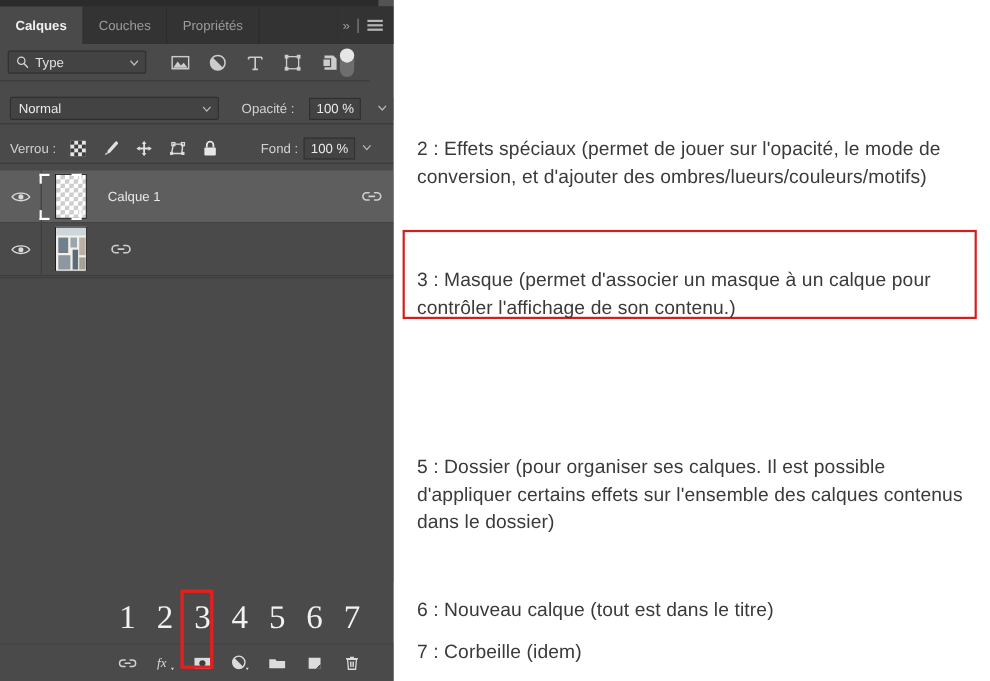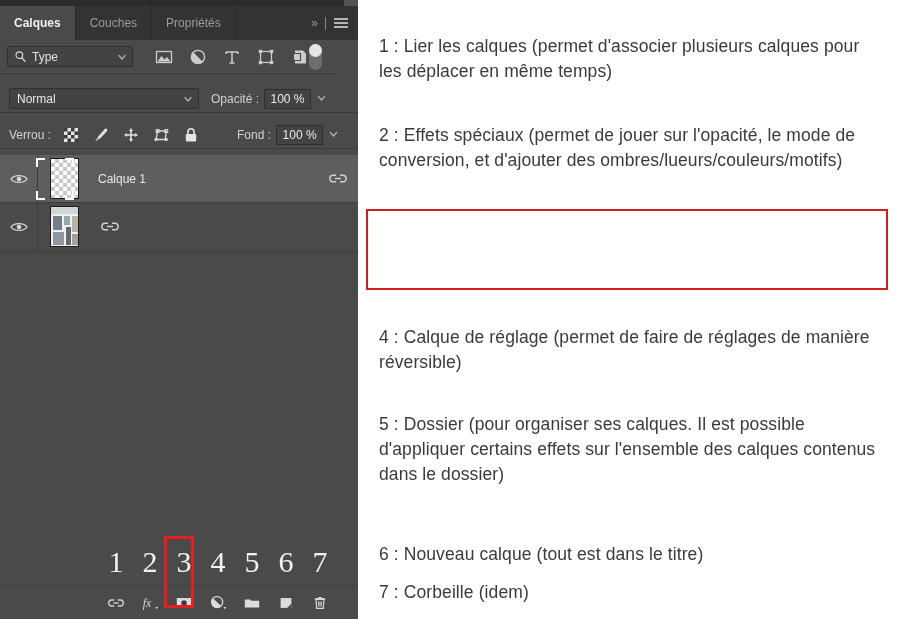--- a/index.html
+++ b/index.html
@@ -124,20 +124,21 @@
     border-radius: 50%;
     background: #e6e6e6;
   }
 
   
   .blend-row {
     position: absolute; left: 0; top: 85px;
     width: 358px; height: 28px;
     display: flex; align-items: center;
     border-bottom: 1px solid #3a3a3a;
+    justify-content: space-between;
   }
   .blend-select {
     position: relative;
     margin-left: 9px;
     width: 190px; height: 21px;
     background: #434343;
     border: 1px solid #2f2f2f;
     border-radius: 2px;
     display: flex; align-items: center;
     padding: 0 18px 0 7px;
@@ -562,24 +563,23 @@
           <line x1="10" y1="6.2" x2="10" y2="11.8" stroke="#dcdcdc" stroke-width="1"></line>
           <line x1="11.6" y1="6.2" x2="11.3" y2="11.8" stroke="#dcdcdc" stroke-width="1"></line>
         </svg>
       </span>
     </div>
 
     <div class="hl-num"></div>
   </div>
 
   <div id="notes">
-    <p class="note" style="top:16px">1 : Lier les calques (permet d'associer plusieurs calques pour les déplacer en même temps)</p>
     <p class="note" style="top:105px">2 : Effets spéciaux (permet de jouer sur l'opacité, le mode de conversion, et d'ajouter des ombres/lueurs/couleurs/motifs)</p>
 
     <div class="note-3-box"></div>
-
-    <p class="note" style="top:307px">4 : Calque de réglage (permet de faire de réglages de manière réversible)</p>
+    <p class="note note-3">3 : Masque (permet d'associer un masque à un calque pour contrôler l'affichage de son contenu.)</p>
+
     <p class="note" style="top:394px">5 : Dossier (pour organiser ses calques. Il est possible d'appliquer certains effets sur l'ensemble des calques contenus dans le dossier)</p>
     <p class="note" style="top:524px">6 : Nouveau calque (tout est dans le titre)</p>
     <p class="note" style="top:562px">7 : Corbeille (idem)</p>
   </div>
 
 </div>
 
 </body></html>

